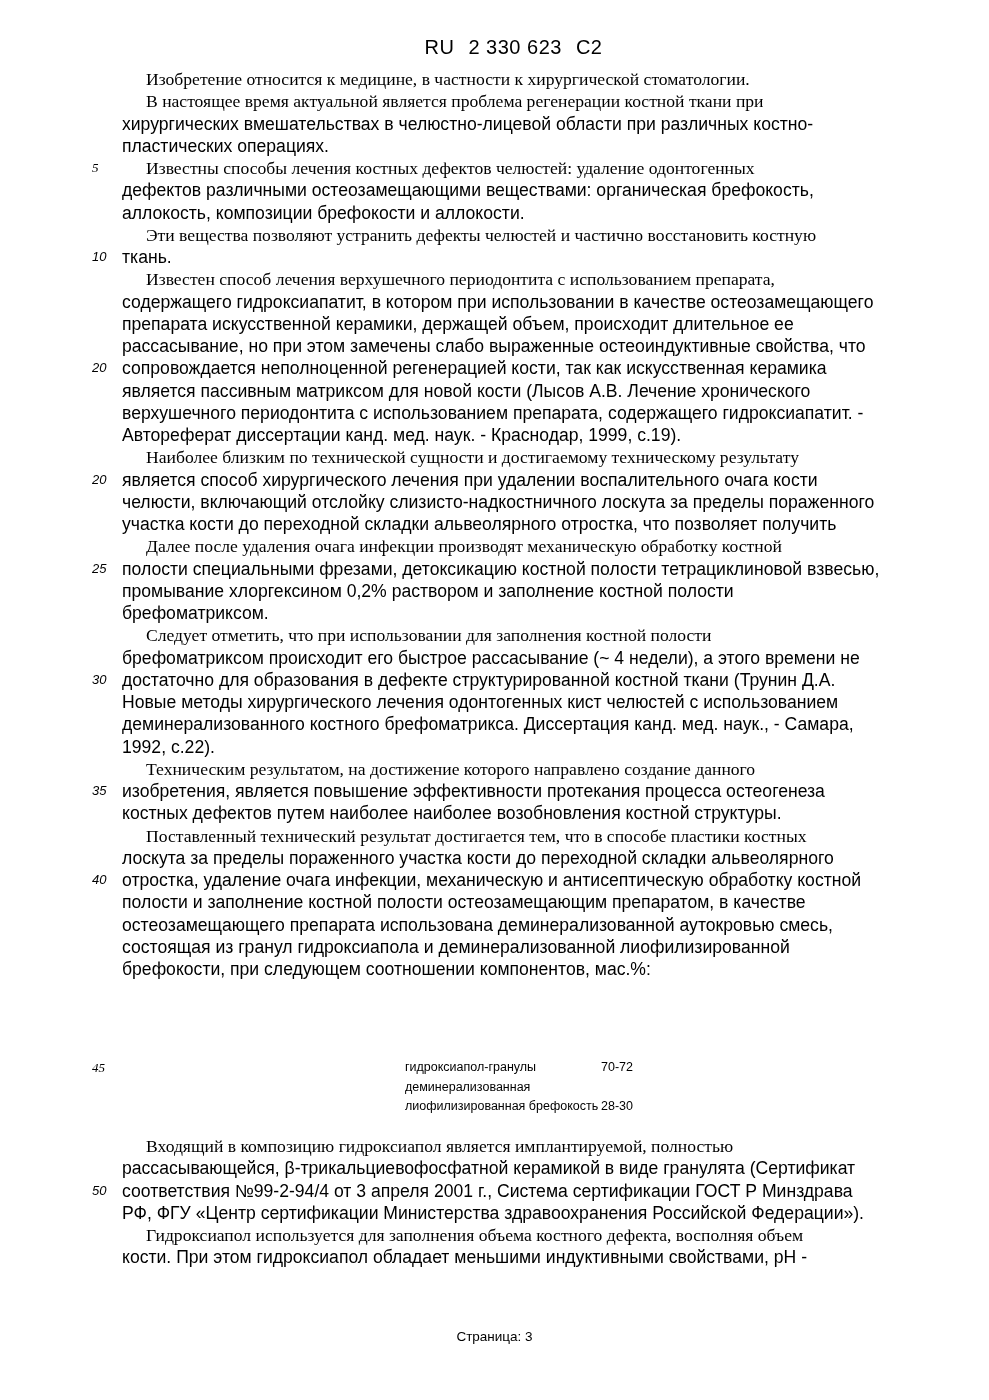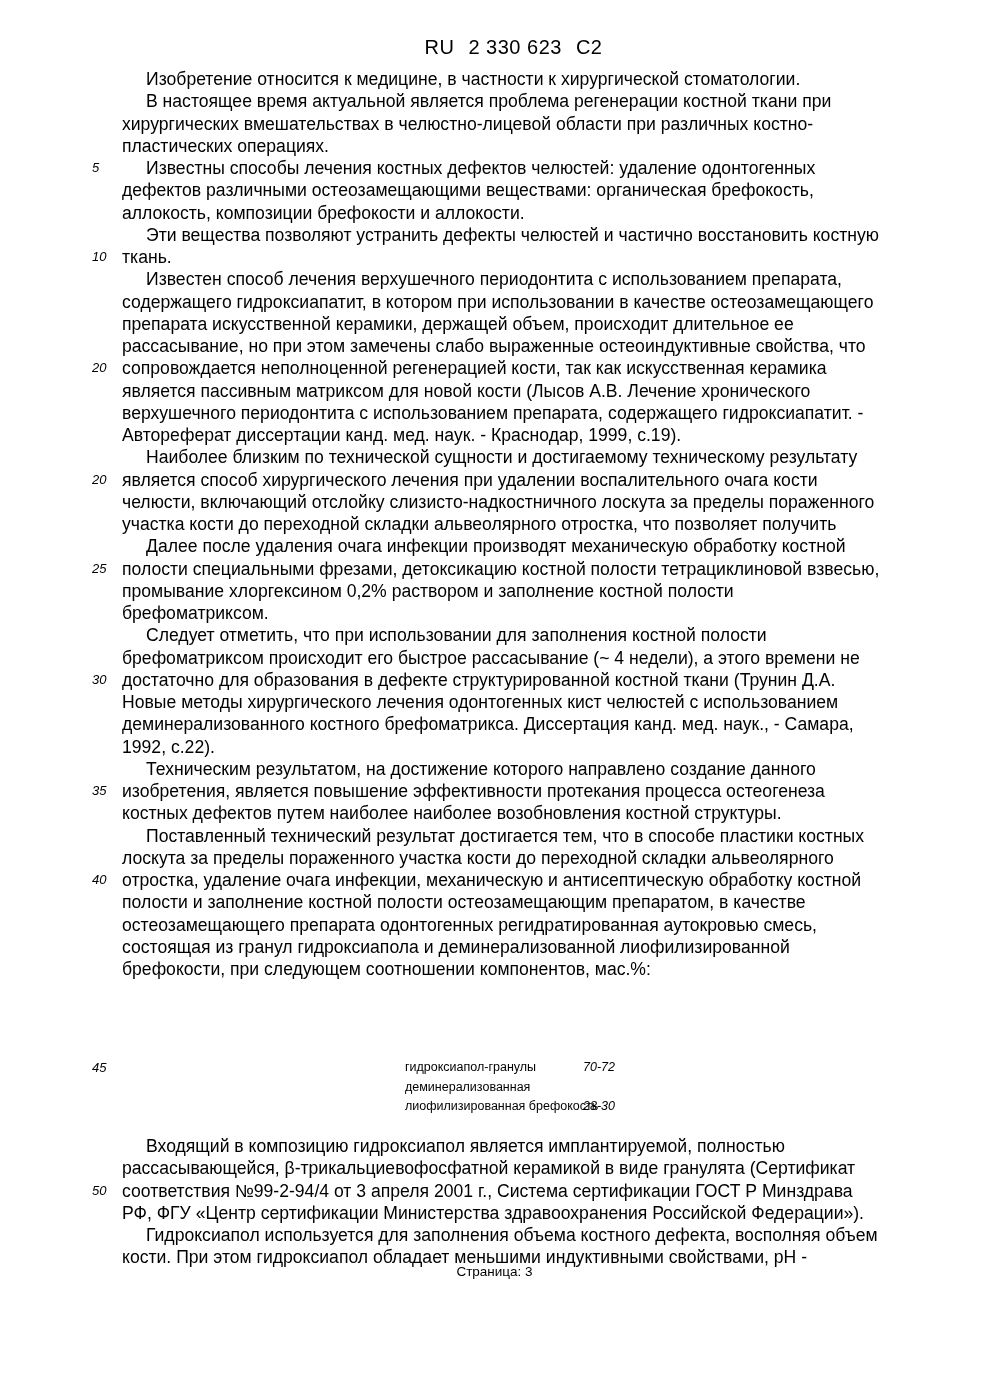--- a/index.html
+++ b/index.html
@@ -31,47 +31,47 @@
     position: absolute;
     left: 122px;
     width: 860px;
     font-size: 17.6px;
     line-height: 22.25px;
     white-space: nowrap;
   }
   .part1 { top: 68px; }
   .part2 { top: 1135px; }
   .tline { position: relative; height: 22.25px; }
-  .tline.indent { padding-left: 24px; }
+  .tline.indent { padding-left: 24px; font-family: Liberation Serif, serif; }
   .lnum {
     position: absolute;
     left: -30px;
     top: 0;
     font-style: italic;
     font-size: 13px;
     line-height: inherit;
     color: #000000;
   }
 
   
   .comp-table {
     position: absolute;
     left: 405px;
     top: 1058px;
     font-size: 12.5px;
     line-height: 19.5px;
   }
   .trow { position: relative; height: 19.5px; white-space: nowrap; }
-  .tval { position: absolute; left: 178px; top: 0; font-style: italic; }
-  .trow .lnum { left: -313px; }
+  .tval { position: absolute; left: 196px; top: 0; }
+  .trow .lnum { left: -313px; font-family: Liberation Serif, serif; }
 
   
   .footer {
     position: absolute;
-    top: 1264px;
+    top: 1329px;
     left: 0;
     width: 100%;
     text-align: center;
     font-size: 13.5px;
     line-height: 16px;
   }
 </style>
 </head>
 <body>
 
@@ -116,21 +116,21 @@
       <div class="tline"><span class="lnum"></span><span>Новые методы хирургического лечения одонтогенных кист челюстей с использованием</span></div>
       <div class="tline"><span class="lnum"></span><span>деминерализованного костного брефоматрикса. Диссертация канд. мед. наук., - Самара,</span></div>
       <div class="tline"><span class="lnum"></span><span>1992, с.22).</span></div>
       <div class="tline indent"><span class="lnum"></span><span>Техническим результатом, на достижение которого направлено создание данного</span></div>
       <div class="tline"><span class="lnum">35</span><span>изобретения, является повышение эффективности протекания процесса остеогенеза</span></div>
       <div class="tline"><span class="lnum"></span><span>костных дефектов путем наиболее наиболее возобновления костной структуры.</span></div>
       <div class="tline indent"><span class="lnum"></span><span>Поставленный технический результат достигается тем, что в способе пластики костных</span></div>
       <div class="tline"><span class="lnum"></span><span>лоскута за пределы пораженного участка кости до переходной складки альвеолярного</span></div>
       <div class="tline"><span class="lnum">40</span><span>отростка, удаление очага инфекции, механическую и антисептическую обработку костной</span></div>
       <div class="tline"><span class="lnum"></span><span>полости и заполнение костной полости остеозамещающим препаратом, в качестве</span></div>
-      <div class="tline"><span class="lnum"></span><span>остеозамещающего препарата одонтогенных регидратированная аутокровью смесь,</span></div>
+      <div class="tline"><span class="lnum"></span><span>остеозамещающего препарата использована деминерализованной аутокровью смесь,</span></div>
       <div class="tline"><span class="lnum"></span><span>состоящая из гранул гидроксиапола и деминерализованной лиофилизированной</span></div>
       <div class="tline"><span class="lnum"></span><span>брефокости, при следующем соотношении компонентов, мас.%:</span></div>
     </div>
 
   <div class="comp-table">
 
   <div class="trow"><span class="lnum">45</span><span>гидроксиапол-гранулы</span><span class="tval">70-72</span></div>
       <div class="trow"><span class="lnum"></span><span>деминерализованная</span><span class="tval"></span></div>
       <div class="trow"><span class="lnum"></span><span>лиофилизированная брефокость</span><span class="tval">28-30</span></div>
     </div>

